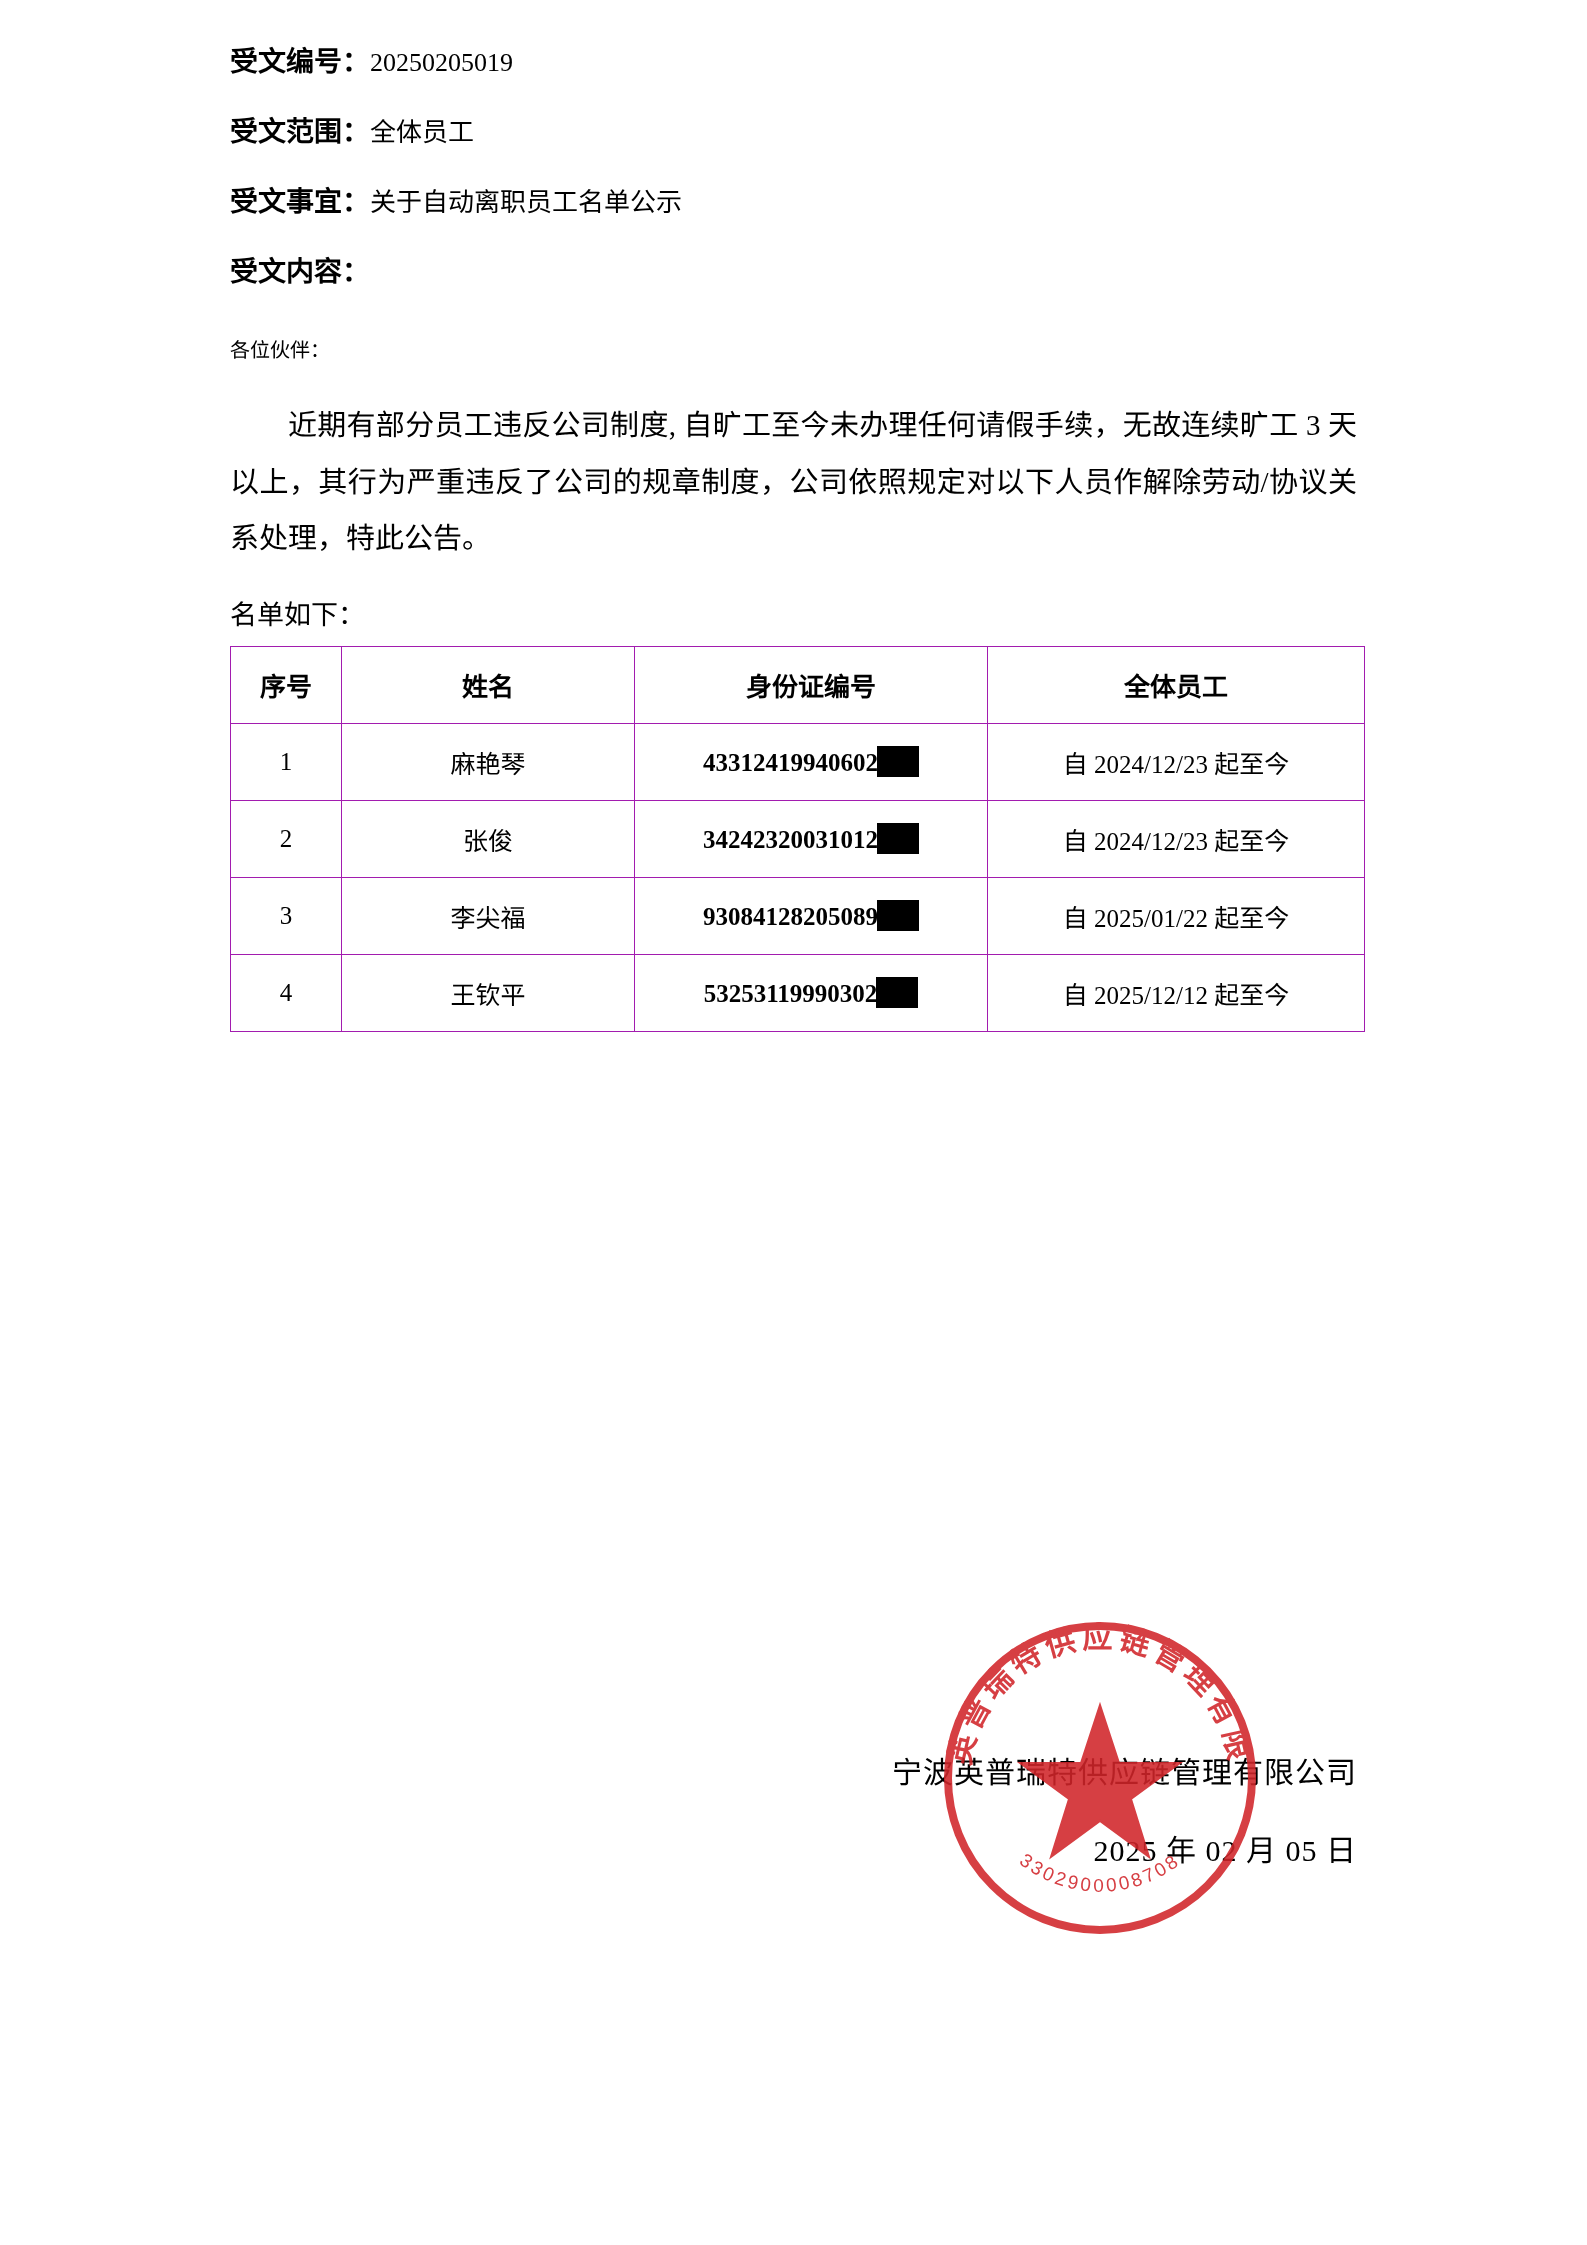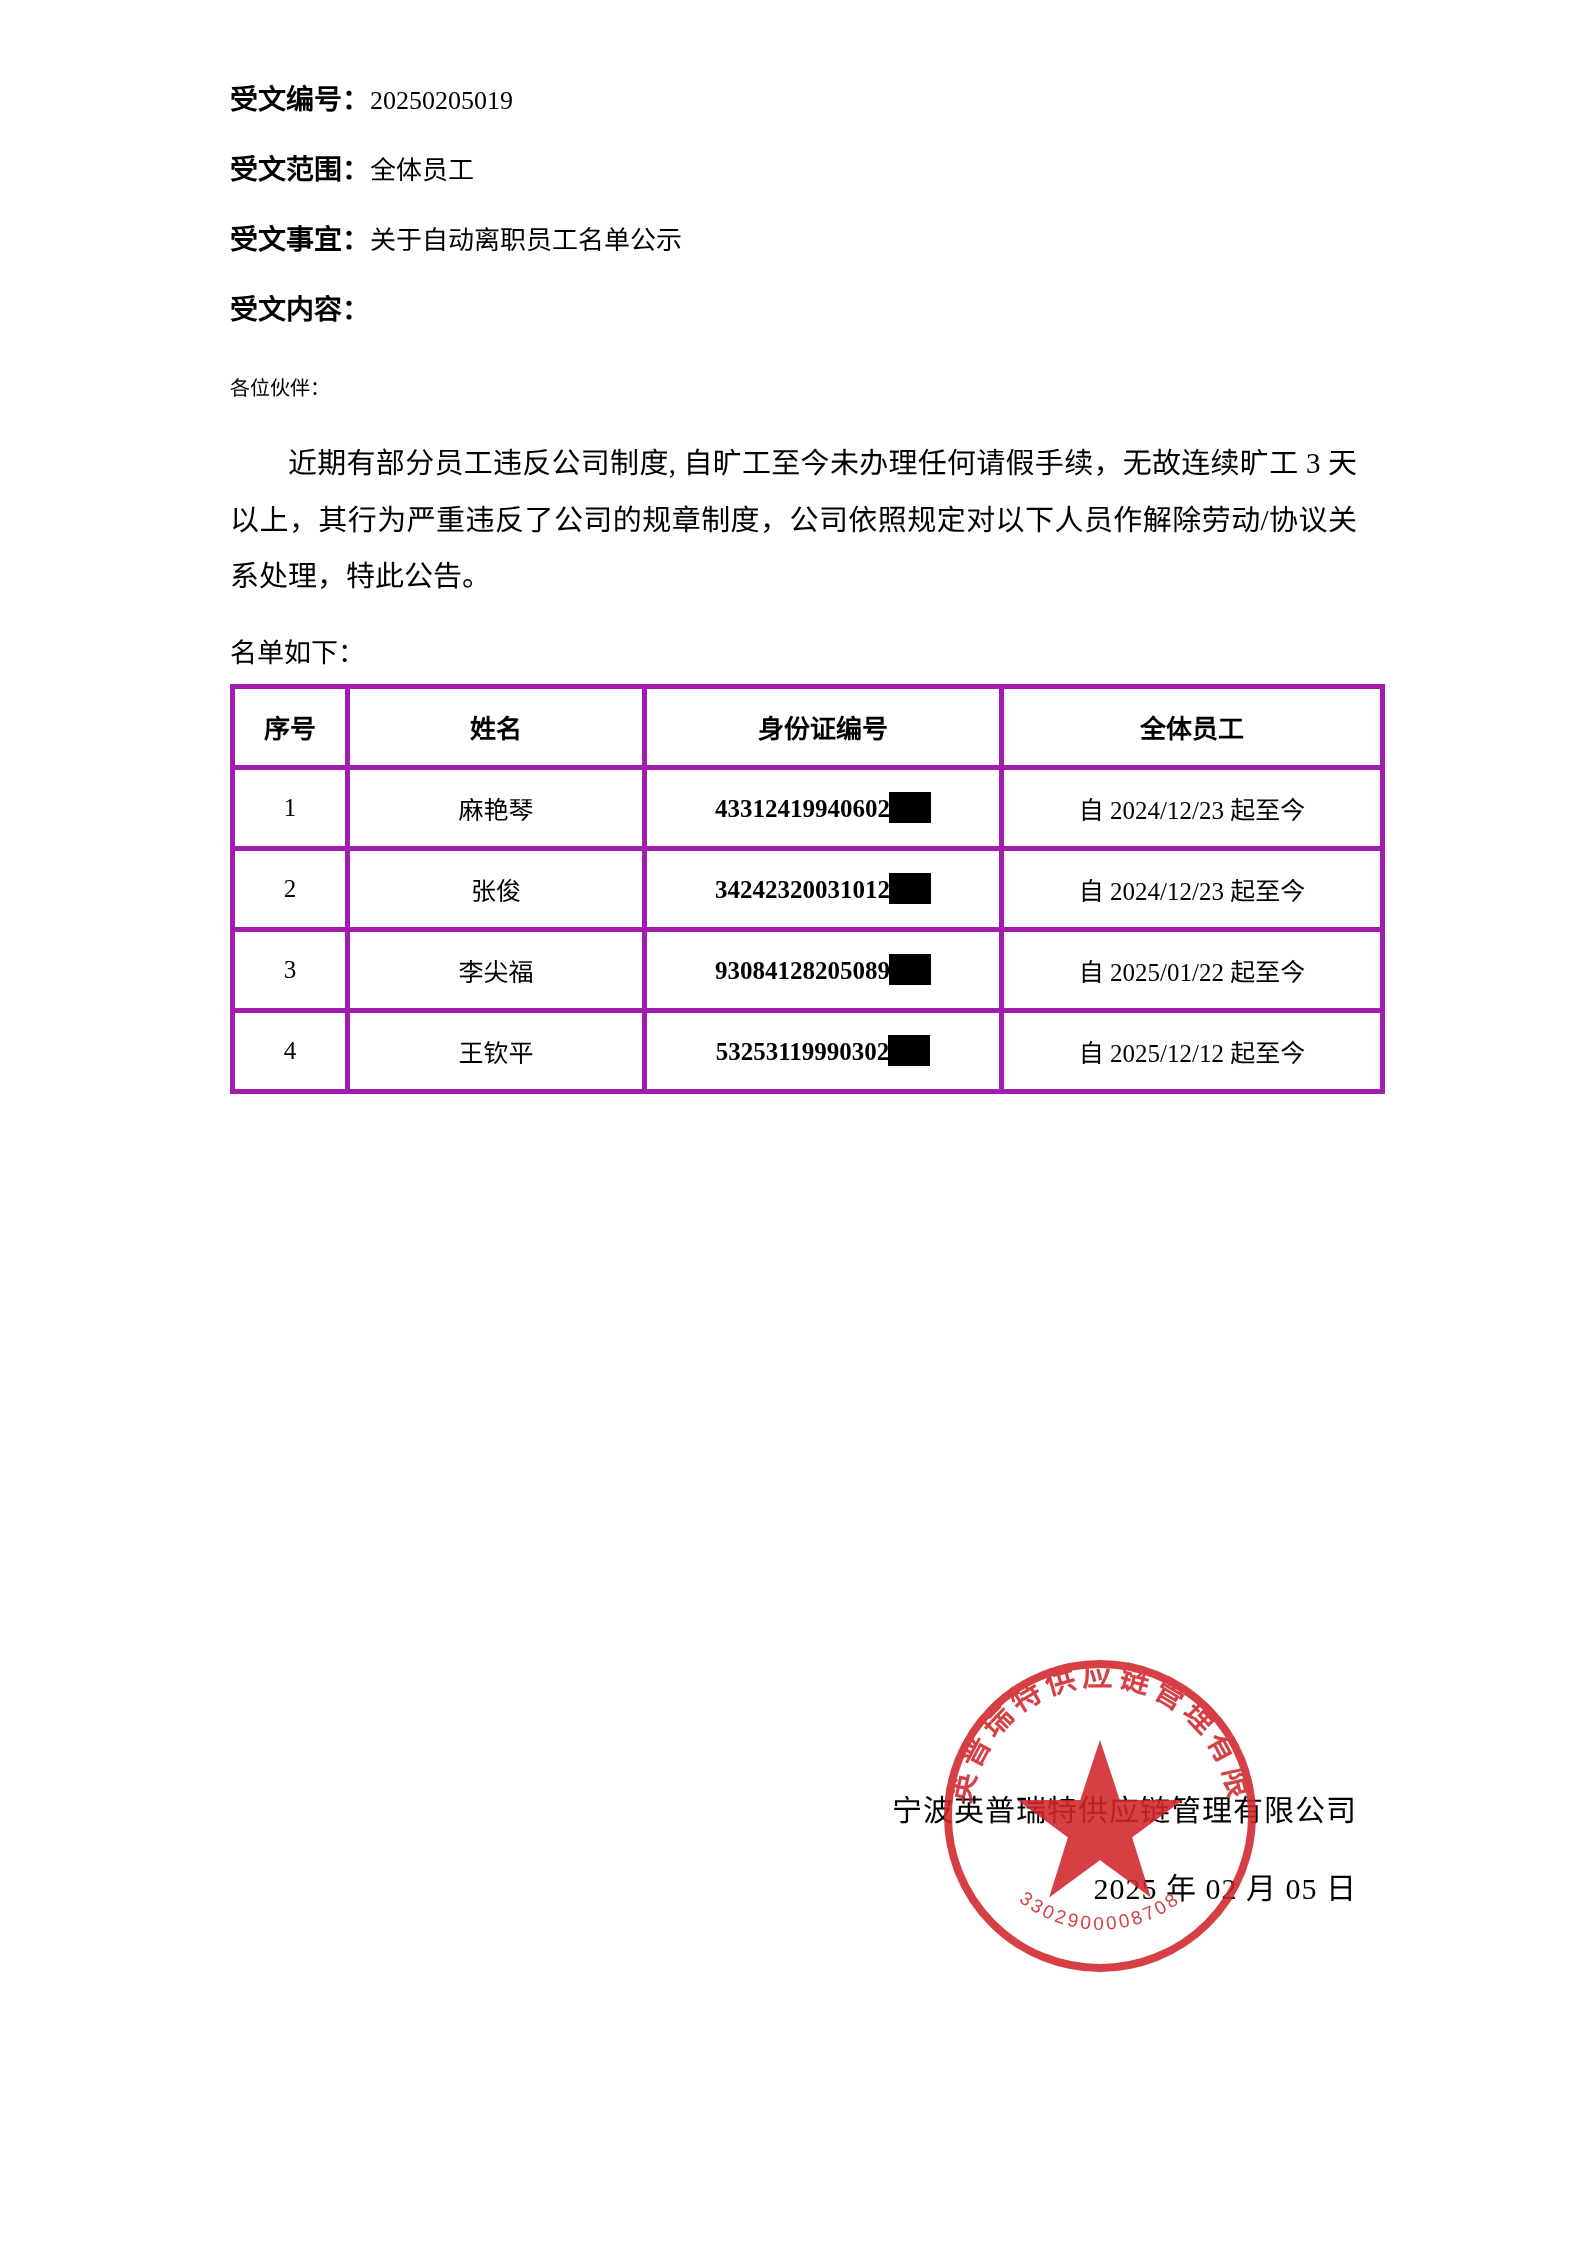--- a/index.html
+++ b/index.html
@@ -27,21 +27,21 @@
     text-align: center;
     font-size: 54px;
     font-weight: bold;
     letter-spacing: 22px;
     margin-top: 175px;
     margin-bottom: 0;
     font-family: "Liberation Serif", "DejaVu Serif", serif;
   }
 
   .meta-block {
-    margin-top: 86px;
+    margin-top: 48px;
   }
   .meta-row {
     font-size: 27px;
     line-height: 1.0;
     margin-bottom: 42px;
     white-space: nowrap;
   }
   .meta-label {
     font-weight: bold;
     font-size: 28px;
@@ -73,21 +73,21 @@
     margin-bottom: 14px;
   }
 
   table.name-table {
     border-collapse: collapse;
     width: 1122px;
     table-layout: fixed;
   }
   table.name-table th,
   table.name-table td {
-    border: 5px solid #a21caf;
+    border: 1px solid #a21caf;
     text-align: center;
     vertical-align: middle;
     height: 74px;
     font-size: 25px;
     font-family: "Liberation Serif", "DejaVu Serif", serif;
   }
   table.name-table th {
     font-weight: bold;
     font-size: 26px;
   }

